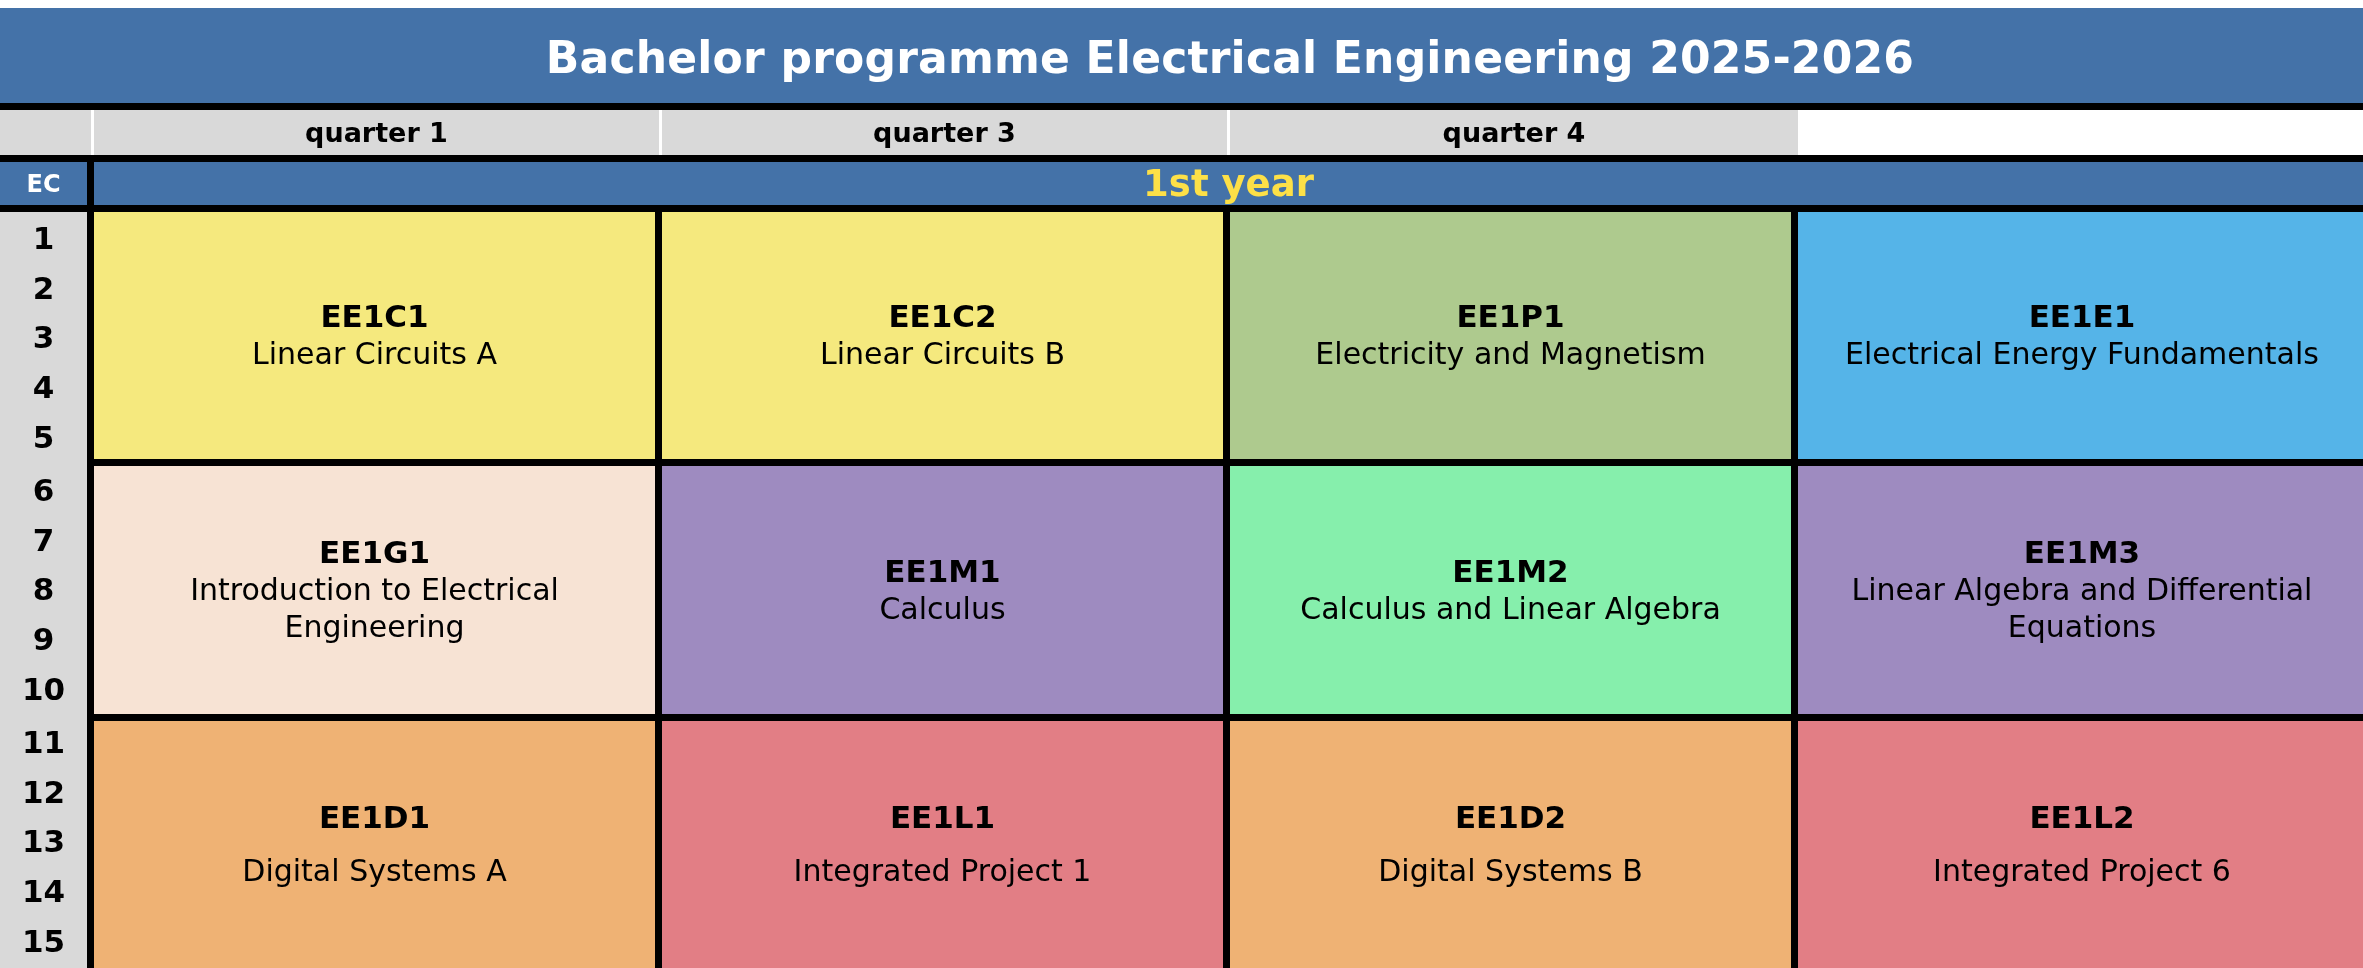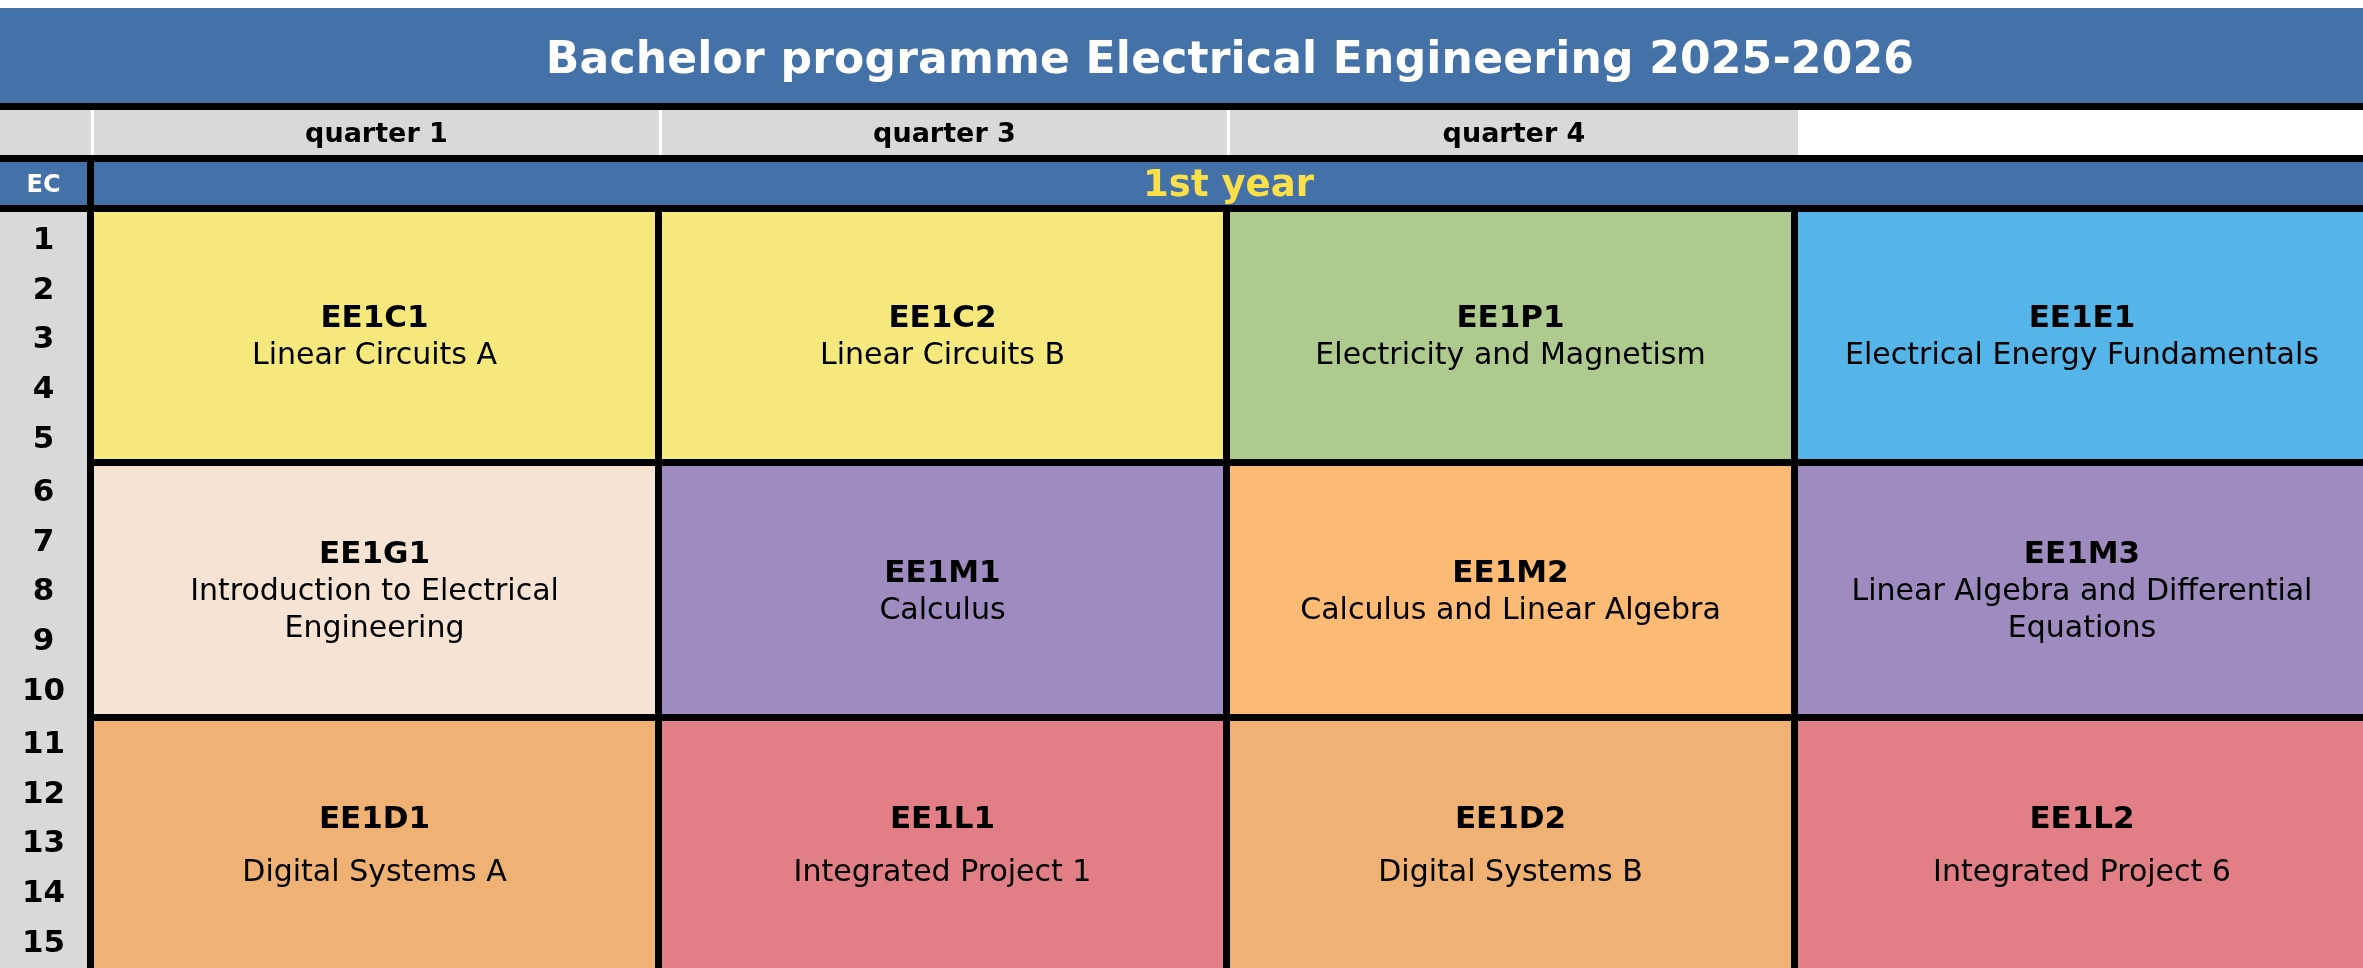--- a/index.html
+++ b/index.html
@@ -296,21 +296,21 @@
           <div class="code">EE1L1</div>
           <div class="cname">Integrated Project 1</div>
         </div>
       </div>
 
       <div class="col">
         <div class="cell" style="background-color: rgb(174, 202, 142);">
           <div class="code">EE1P1</div>
           <div class="cname">Electricity and Magnetism</div>
         </div>
-        <div class="cell" style="background-color: #fdba74;">
+        <div class="cell" style="background-color: #86efac;">
           <div class="code">EE1M2</div>
           <div class="cname">Calculus and Linear Algebra</div>
         </div>
         <div class="cell last-row" style="background-color: rgb(239, 178, 116);">
           <div class="code">EE1D2</div>
           <div class="cname">Digital Systems B</div>
         </div>
       </div>
 
       <div class="col last">

